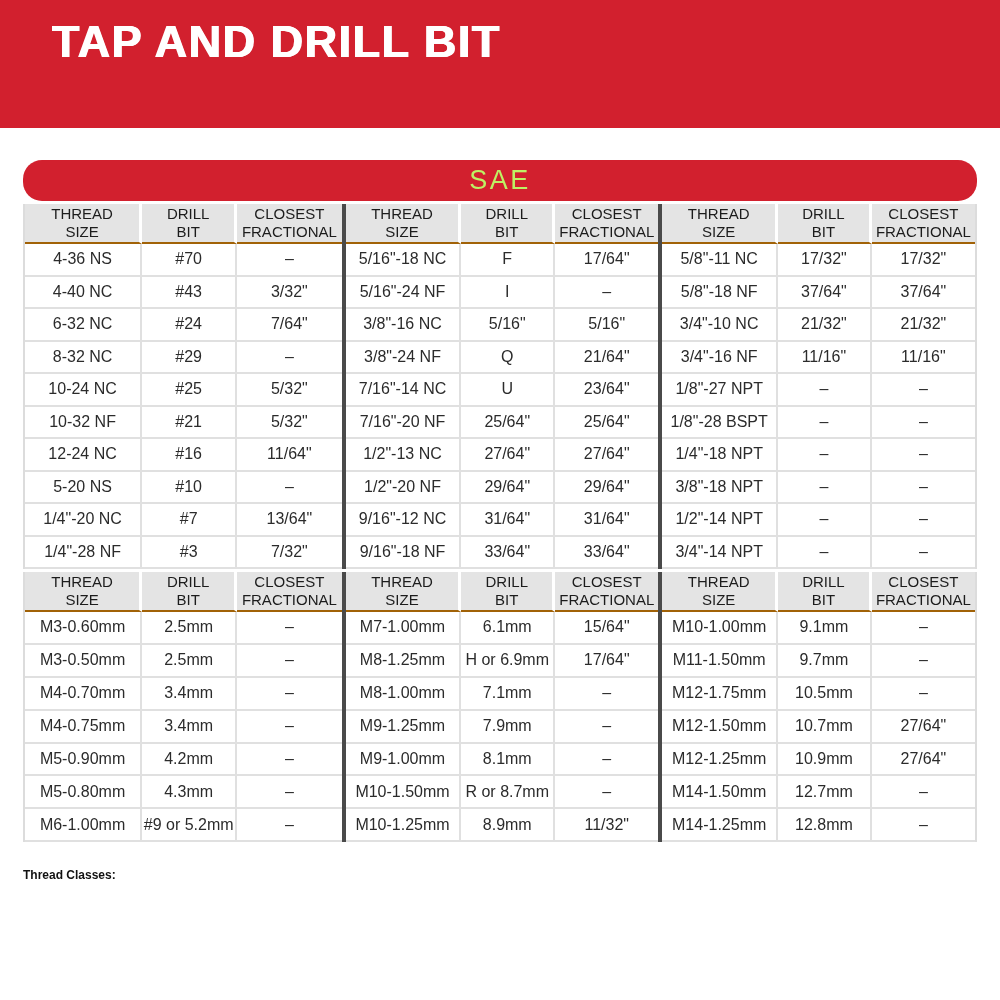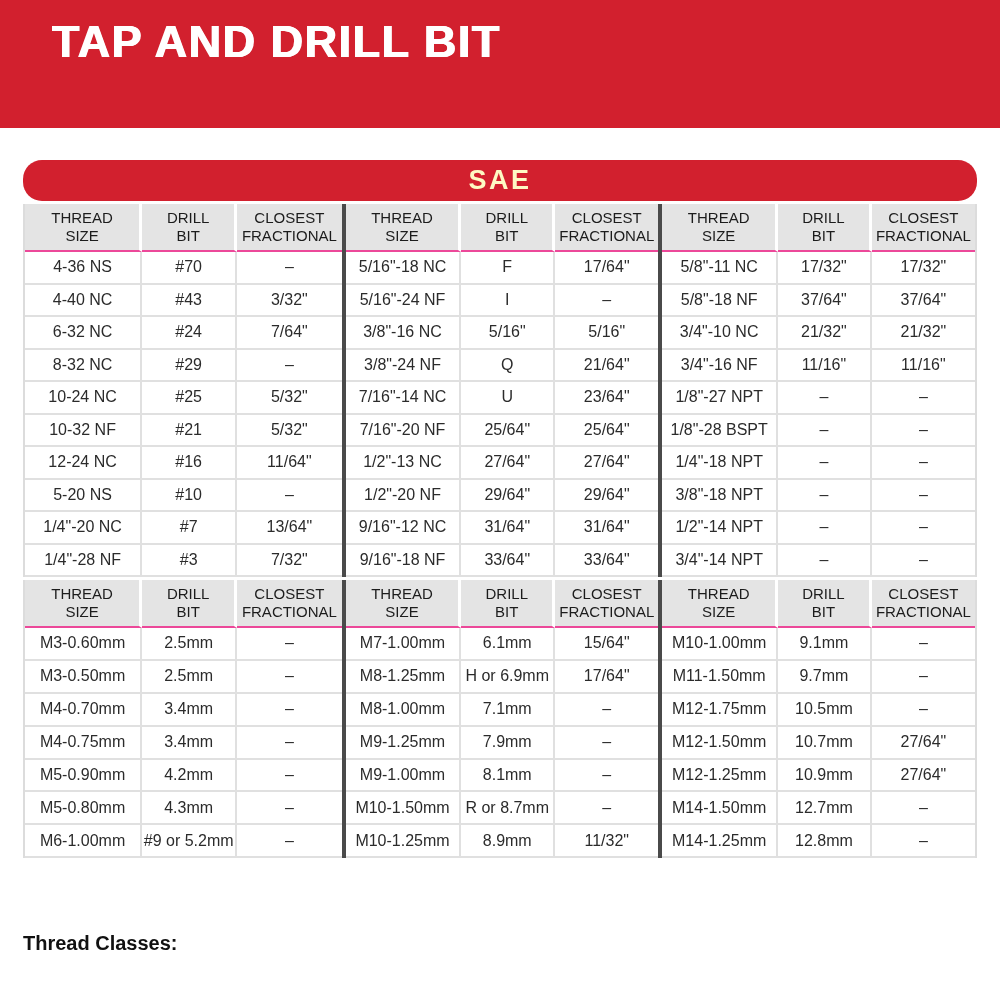--- a/index.html
+++ b/index.html
@@ -16,53 +16,52 @@
   .banner .title-line{
     color:#ffffff;font-weight:bold;font-size:45px;line-height:0.97;
     letter-spacing:1.5px;
     text-shadow:0.6px 0 0 #ffffff,-0.6px 0 0 #ffffff;
     white-space:nowrap;
   }
   
   .content{padding:0 23px;}
   .band{
     display:flex;align-items:center;justify-content:center;
-    color:#fef9c3;font-weight:bold;font-size:27px;letter-spacing:2.5px;border-radius:19px;
+    color:#bef264;font-weight:normal;font-size:27px;letter-spacing:2.5px;border-radius:19px;
   }
   .band-sae{background:#d2202e;height:41px;margin-top:32px;}
   .band-metric{background:#0e0e0e;height:45px;margin-top:22px;}
   
   .chart-table{
     display:grid;grid-template-columns:1fr 1fr 1fr;margin-top:3px;
     border-left:2px solid #dcdcdc;border-right:2px solid #dcdcdc;
   }
   .group{display:grid;grid-template-columns:37% 30% 33%;align-content:start;}
   .group + .group{border-left:4px solid #4a4a4a;}
   .cell{
     display:flex;align-items:center;justify-content:center;
     box-sizing:border-box;text-align:center;
   }
   .head-cell{
-    background:#e4e4e4;flex-direction:column;height:48px;
+    background:#e4e4e4;flex-direction:column;height:40px;
     font-size:15px;line-height:1.18;color:#1c1c1c;
-    border-bottom:2px solid #ec4899;
+    border-bottom:2px solid #a16207;
   }
   .head-cell.col0,.head-cell.col1{border-right:3px solid #ffffff;}
   .body-cell{
     background:#ffffff;font-size:16px;color:#2b2b2b;
     border-bottom:2px solid #e0e0e0;
   }
   .body-cell.col0,.body-cell.col1{border-right:2px solid #e0e0e0;}
   .sae-table .body-cell{height:32.5px;}
   .metric-table .body-cell{height:32.9px;}
   
   .footer{
-    padding:25px 23px 0;font-size:20px;font-weight:bold;color:#111111;
+    padding:25px 23px 0;font-size:12px;font-weight:bold;color:#111111;
     line-height:1.4;
-    margin-top:46px;
   }
 </style>
 </head>
 <body>
 
 <header class="banner">
   <div class="title-line">TAP AND DRILL BIT</div>
 </header>
 
 <main class="content">

